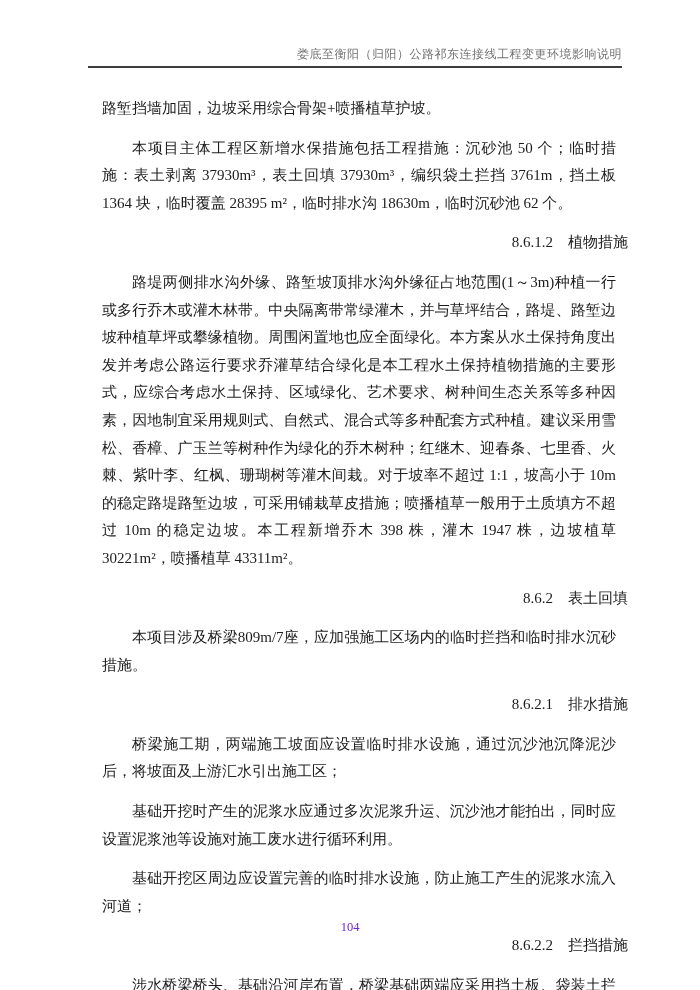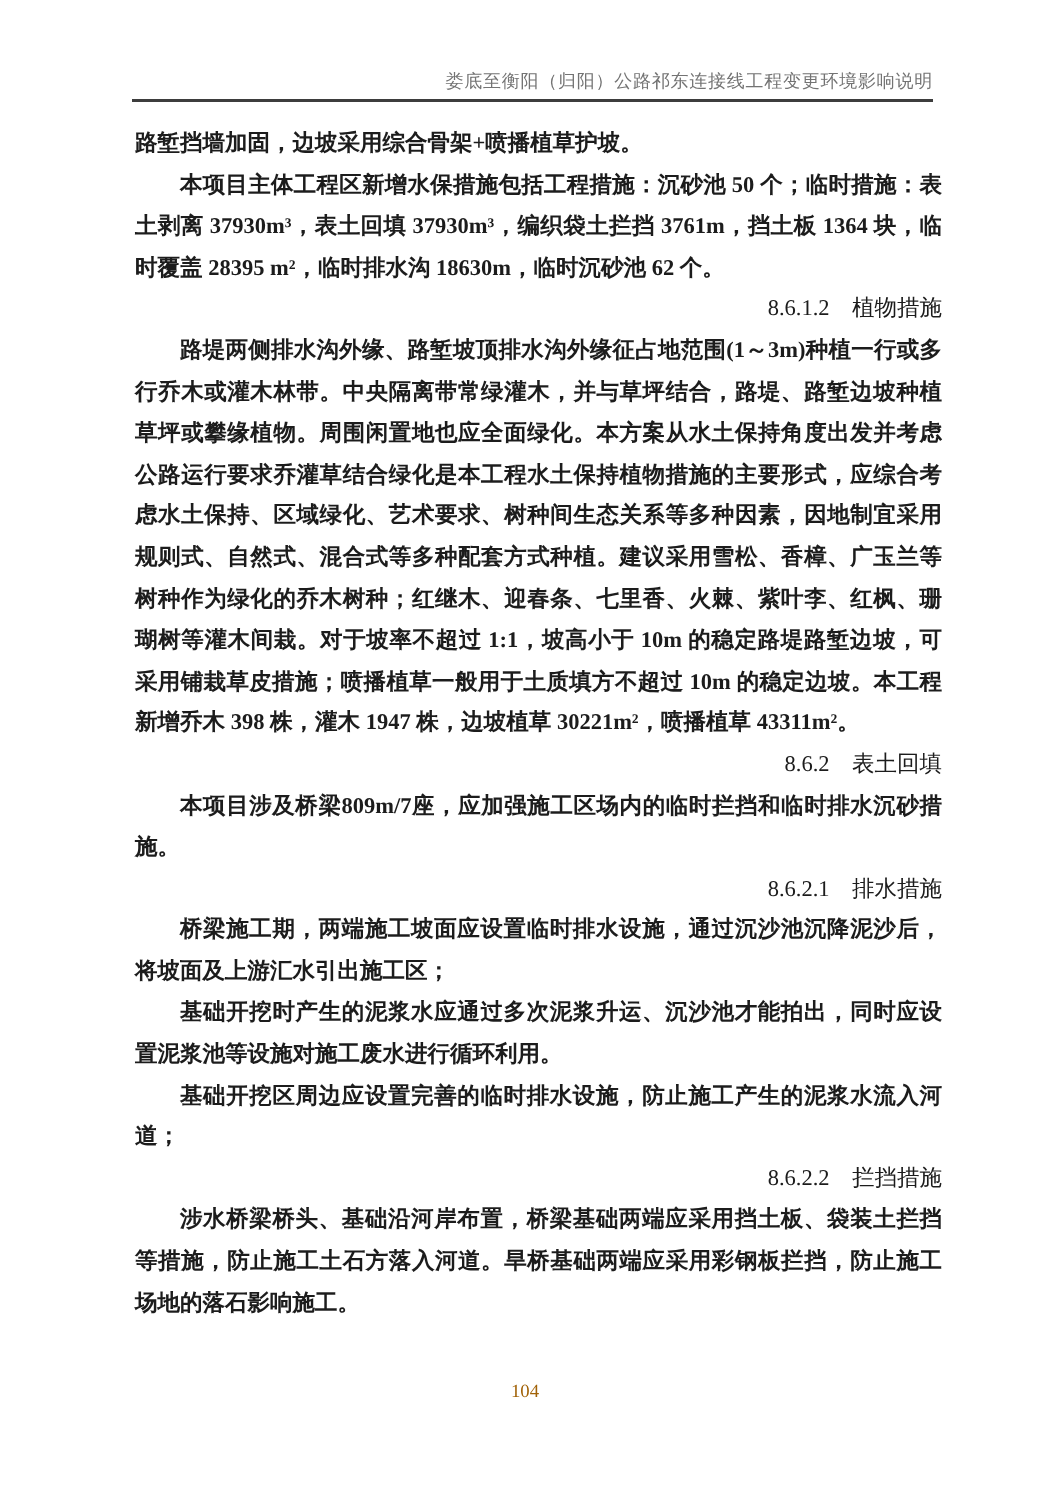--- a/index.html
+++ b/index.html
@@ -39,43 +39,42 @@
     position: absolute;
     top: 83px;
     left: 90px;
     width: 538px;
     font-size: 15px;
     line-height: 27.6px;
     text-align: justify;
     text-justify: inter-ideograph;
   }
   .doc-body p {
-    margin: 0;
+    margin: 12px;
     text-indent: 2em;
-    font-weight: bold;
   }
   .doc-body p.no-indent {
     text-indent: 0;
   }
   .doc-body h3.section-heading {
     margin: 0;
     font-size: 15px;
     font-weight: 400;
     line-height: 27.6px;
     text-indent: 8px;
     text-align: right;
   }
   .page-footer {
     position: absolute;
     top: 920px;
     left: 0;
     width: 700px;
     text-align: center;
     font-size: 12.5px;
-    color: #a16207;
+    color: #6d28d9;
   }
 </style>
 </head>
 <body>
 
 <div class="page">
 
   <div class="page-header">娄底至衡阳（归阳）公路祁东连接线工程变更环境影响说明</div>
 
   <div class="header-rule"></div>

